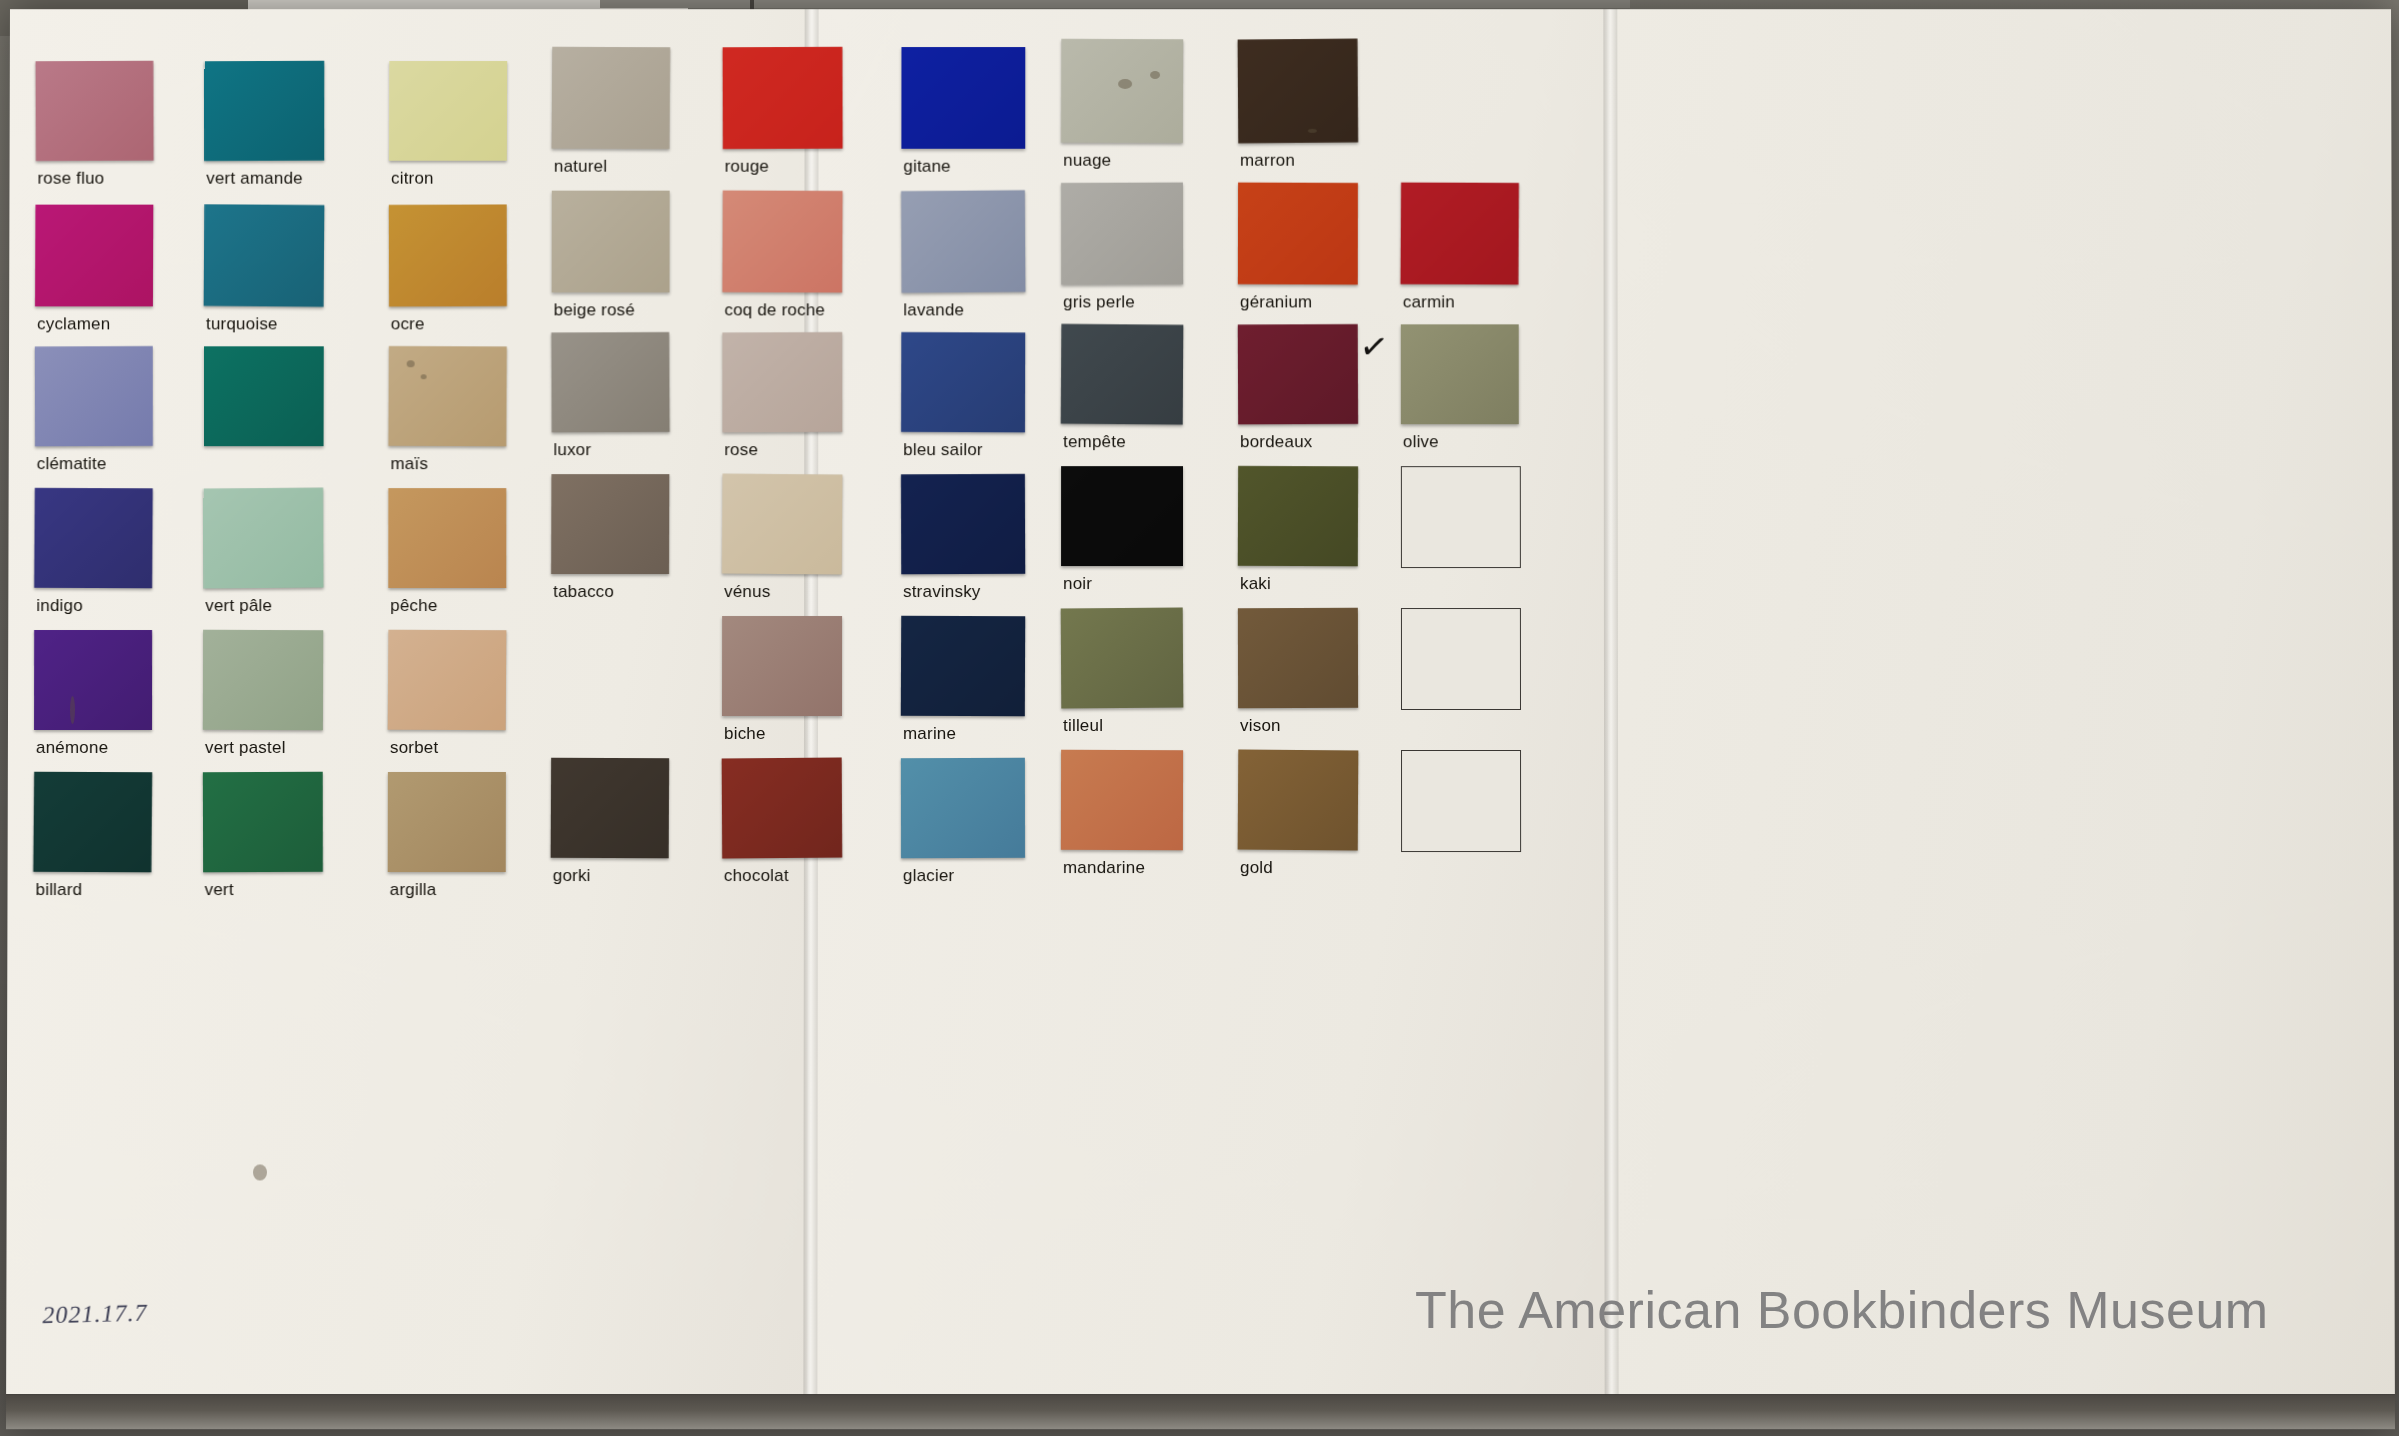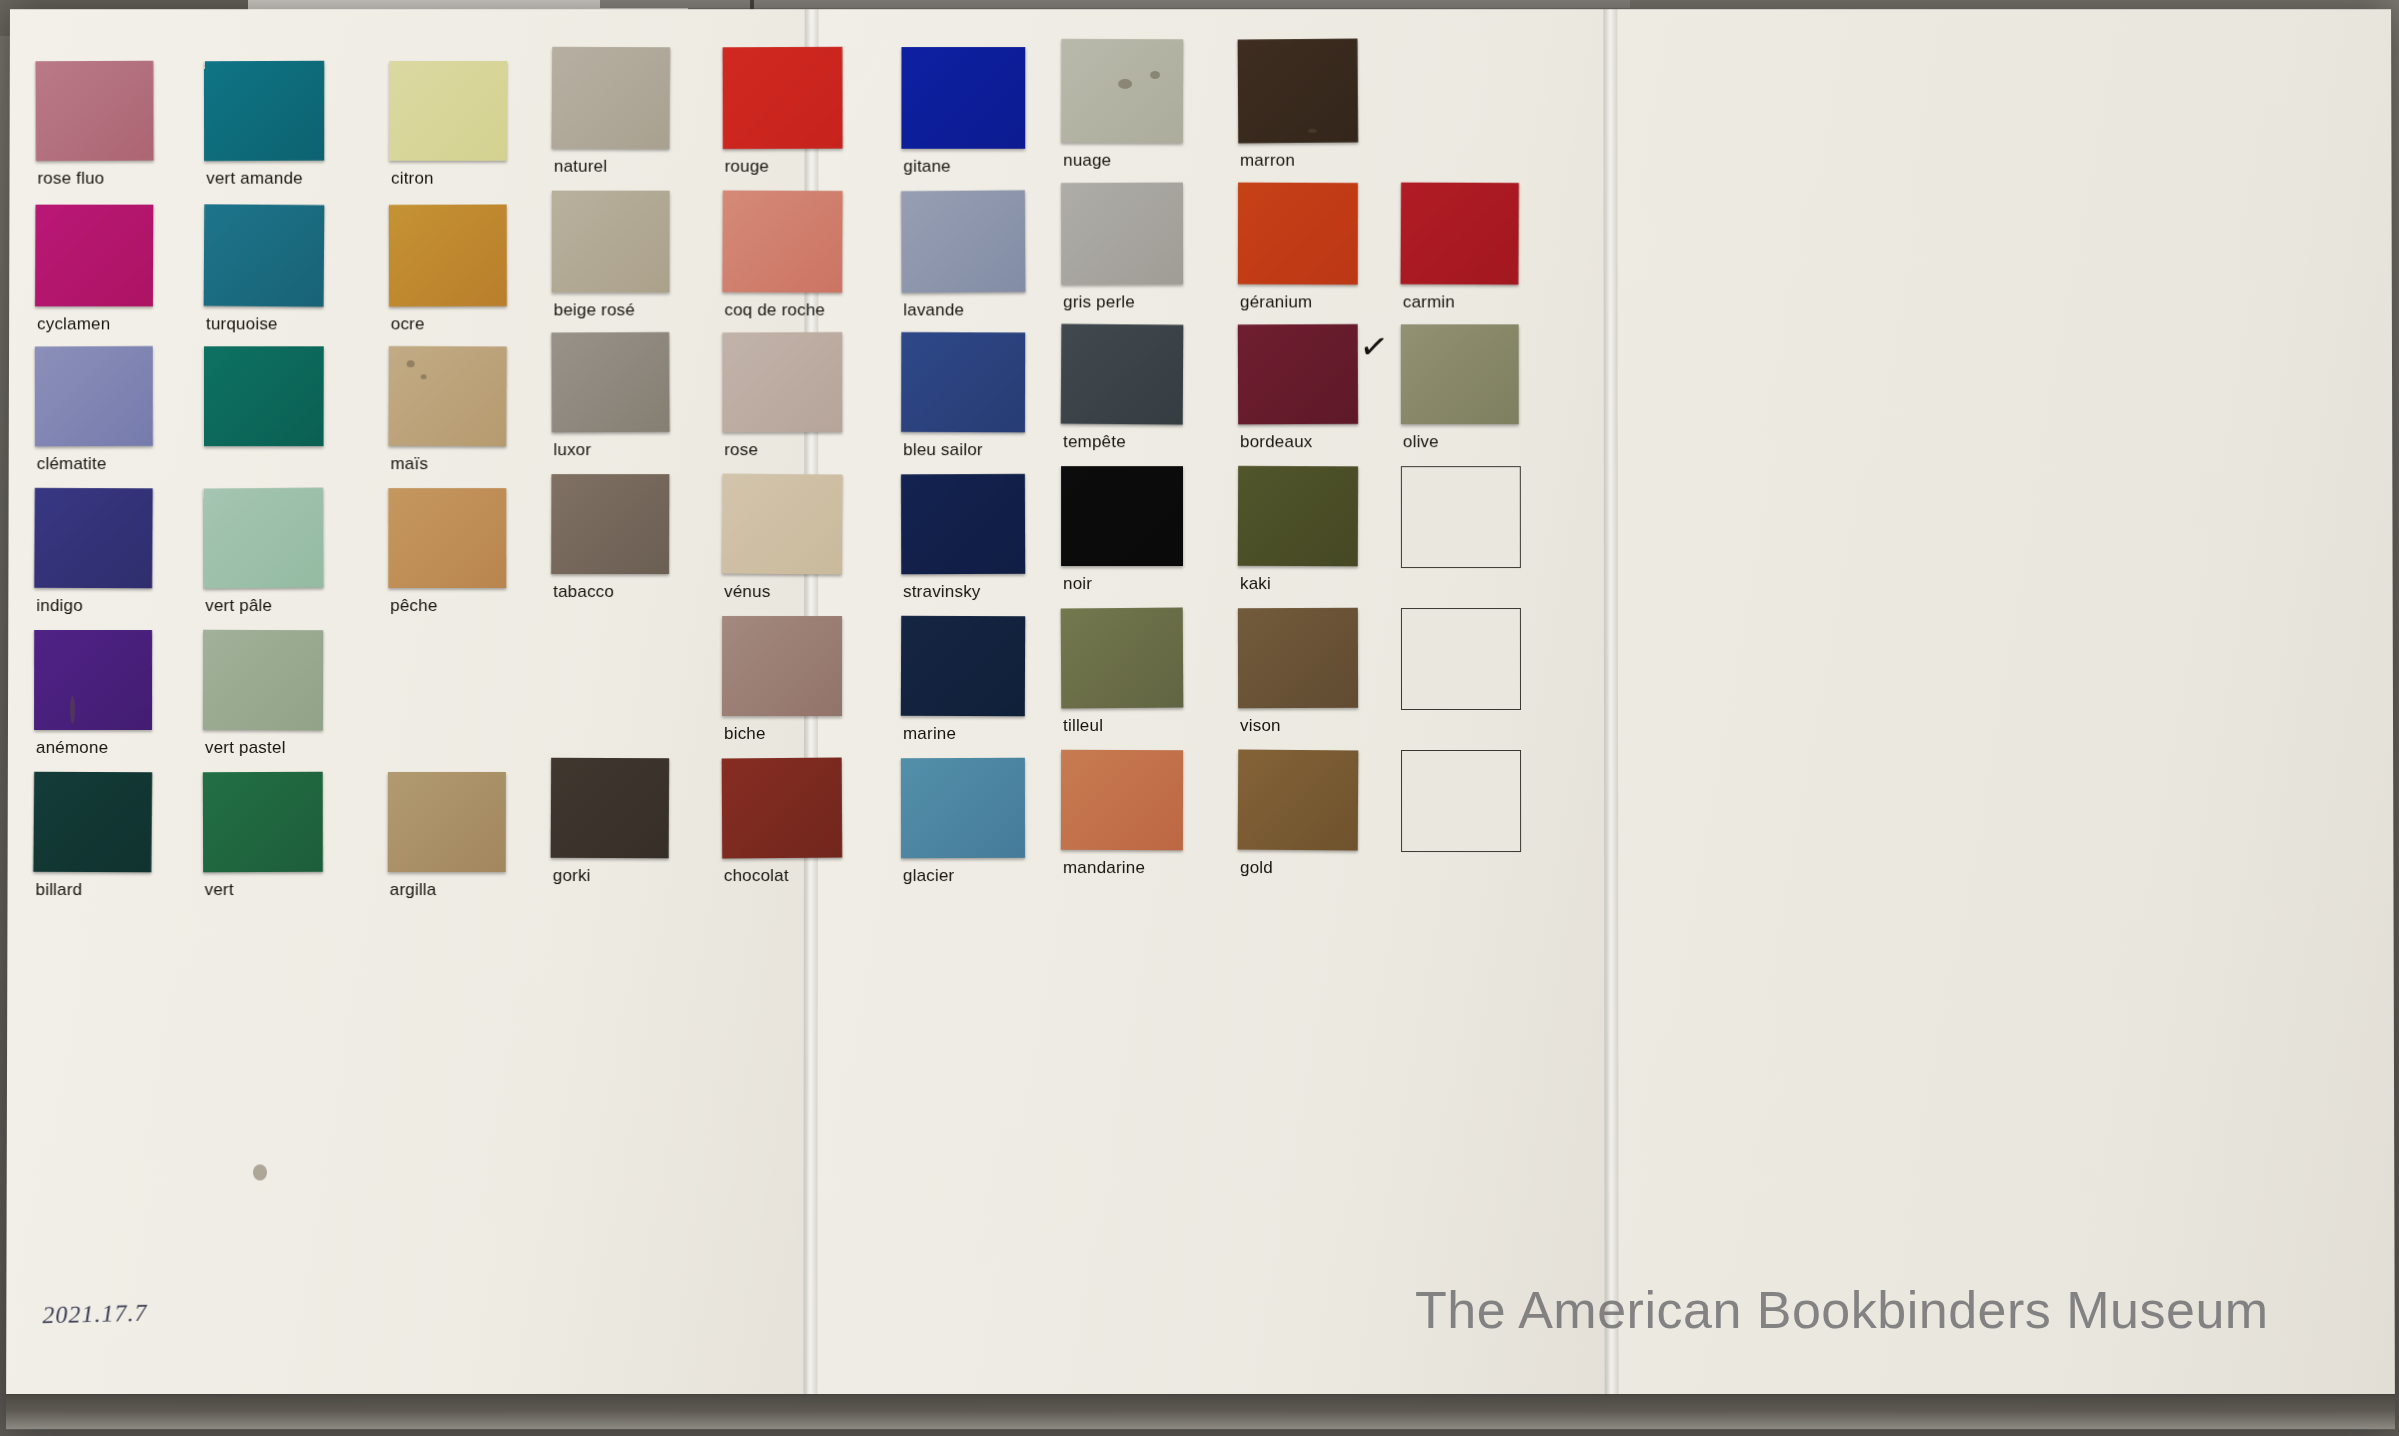--- a/index.html
+++ b/index.html
@@ -218,20 +218,24 @@
           <div class="swatch empty" style="width: 118px; height: 100px;"></div>
         </div>
         <div class="cell" style="left: 26px; top: 622px; width: 118px; height: 134px;">
           <div class="swatch" style="width: 118px; height: 100px; background: linear-gradient(135deg, rgba(255, 255, 255, 0.07), rgba(0, 0, 0, 0.1)) rgb(74, 32, 126); transform: rotate(-0.12deg); background-blend-mode: overlay;"></div>
           <div class="label" style="left: 2px; top: 108px;">anémone</div>
         </div>
         <div class="cell" style="left: 195px; top: 622px; width: 120px; height: 134px;">
           <div class="swatch" style="width: 120px; height: 100px; background: linear-gradient(135deg, rgba(255, 255, 255, 0.07), rgba(0, 0, 0, 0.1)) rgb(155, 171, 146); transform: rotate(0.12deg); background-blend-mode: overlay;"></div>
           <div class="label" style="left: 2px; top: 108px;">vert pastel</div>
         </div>
+        <div class="cell" style="left: 380px; top: 622px; width: 118px; height: 134px;">
+          <div class="swatch" style="width: 118px; height: 100px; background: linear-gradient(135deg, rgba(255, 255, 255, 0.07), rgba(0, 0, 0, 0.1)) rgb(208, 171, 136); transform: rotate(0.36deg); background-blend-mode: overlay;"></div>
+          <div class="label" style="left: 2px; top: 108px;">sorbet</div>
+        </div>
         <div class="cell" style="left: 714px; top: 608px; width: 120px; height: 134px;">
           <div class="swatch" style="width: 120px; height: 100px; background: linear-gradient(135deg, rgba(255, 255, 255, 0.07), rgba(0, 0, 0, 0.1)) rgb(156, 128, 118); transform: rotate(0deg); background-blend-mode: overlay;"></div>
           <div class="label" style="left: 2px; top: 108px;">biche</div>
         </div>
         <div class="cell" style="left: 893px; top: 608px; width: 144px; height: 134px;">
           <div class="swatch" style="width: 124px; height: 100px; background: linear-gradient(135deg, rgba(255, 255, 255, 0.07), rgba(0, 0, 0, 0.1)) rgb(19, 35, 63); transform: rotate(0.24deg); background-blend-mode: overlay;"></div>
           <div class="label" style="left: 2px; top: 108px;">marine</div>
         </div>
         <div class="cell" style="left: 1053px; top: 600px; width: 122px; height: 134px;">
           <div class="swatch" style="width: 122px; height: 100px; background: linear-gradient(135deg, rgba(255, 255, 255, 0.07), rgba(0, 0, 0, 0.1)) rgb(108, 112, 73); transform: rotate(-0.36deg); background-blend-mode: overlay;"></div>

